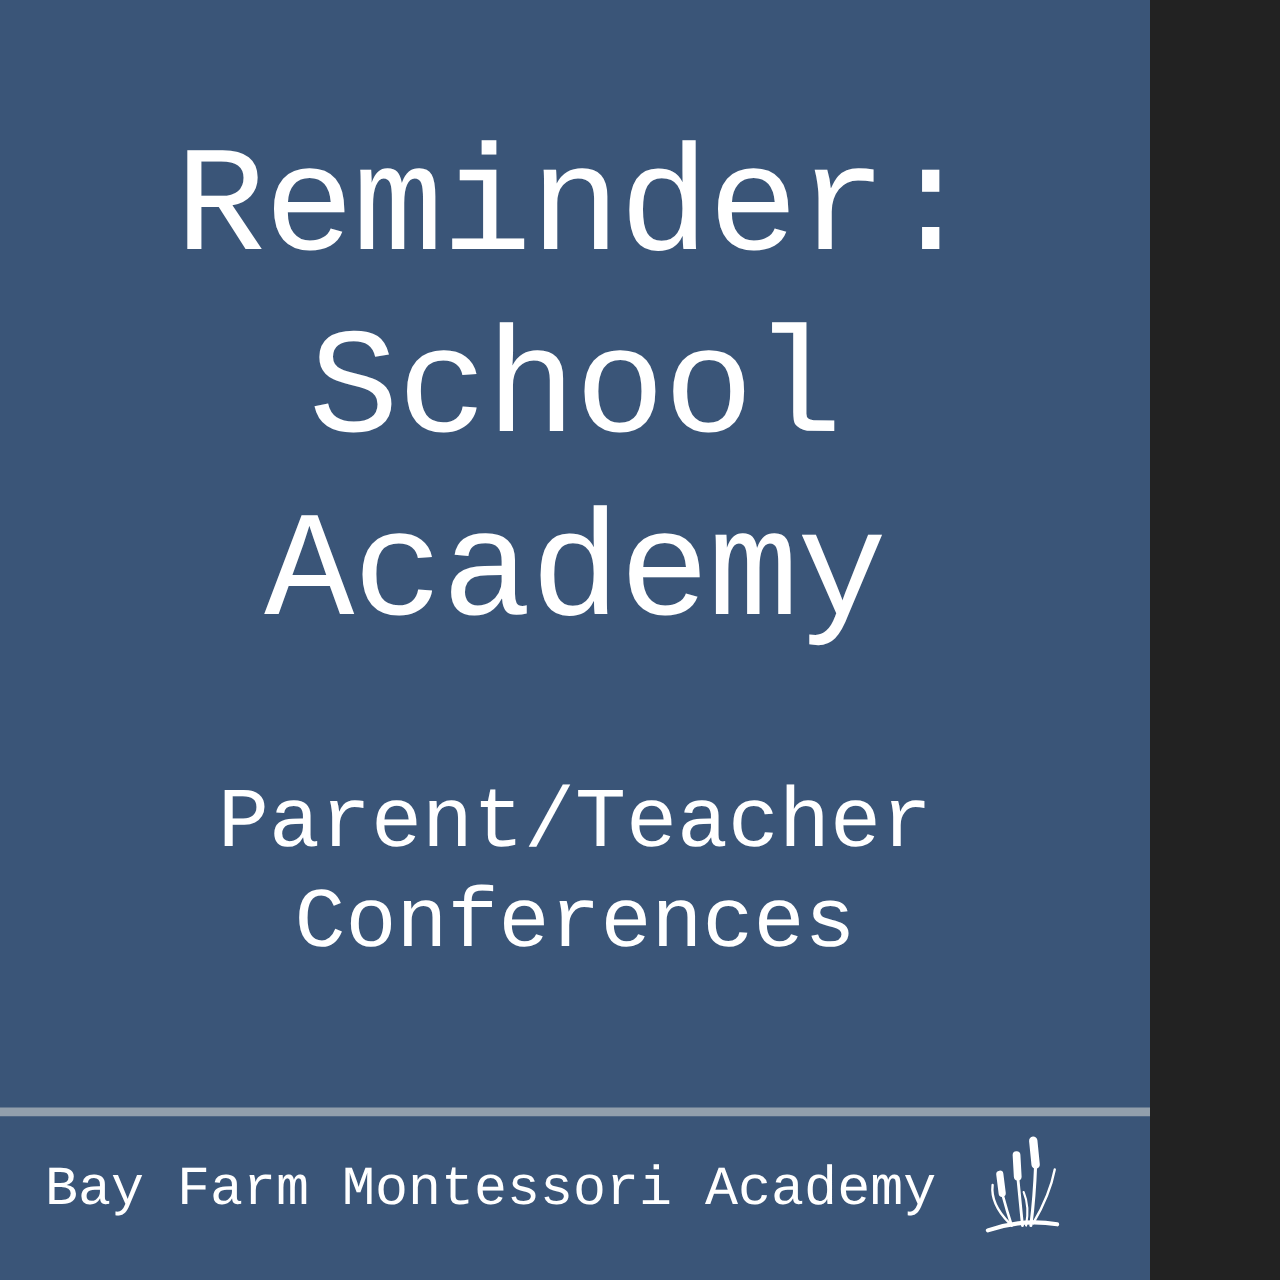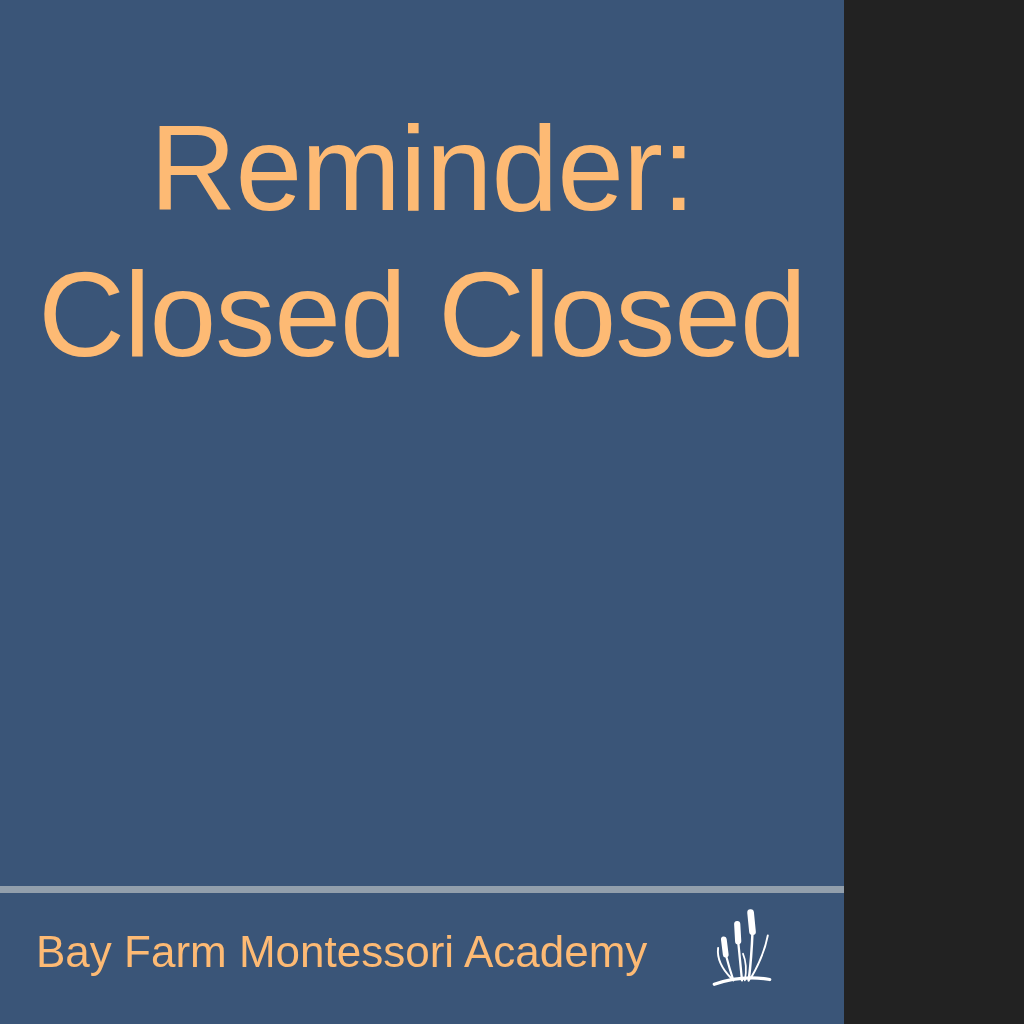--- a/index.html
+++ b/index.html
@@ -2,26 +2,26 @@
 <html><head>
 <meta charset="utf-8">
 <style>
   html, body {
     margin: 0;
     padding: 0;
     background: #222;
   }
   .poster {
     position: relative;
-    width: 844px;
+    width: 920px;
     height: 1024px;
     overflow: hidden;
     background: #3A5578;
-    font-family: Liberation Sans, sans-serif;
-    color: #fdba74;
+    font-family: Liberation Mono, monospace;
+    color: #ffffff;
   }
   .title-block {
     position: absolute;
     top: 95px;
     left: 0;
     right: 0;
     text-align: center;
     font-size: 120px;
     line-height: 146px;
     font-weight: 400;
@@ -69,24 +69,25 @@
     display: block;
   }
 </style>
 </head>
 <body>
 
 <div class="poster">
 
   <div class="title-block">
     <div>Reminder:</div>
-    <div>Closed Closed</div>
+    <div>School Academy</div>
   </div>
 
   <div class="subtitle-block">
+    <div>Parent/Teacher Conferences</div>
   </div>
 
   <div class="divider"></div>
 
   <div class="footer-org">Bay Farm Montessori Academy</div>
 
   <span class="footer-logo">
     <svg viewBox="0 0 70 90" xmlns="http://www.w3.org/2000/svg" fill="none" stroke="#FFFFFF" stroke-linecap="round">
 
       <line x1="44" y1="9" x2="46" y2="29" stroke-width="7"></line>

